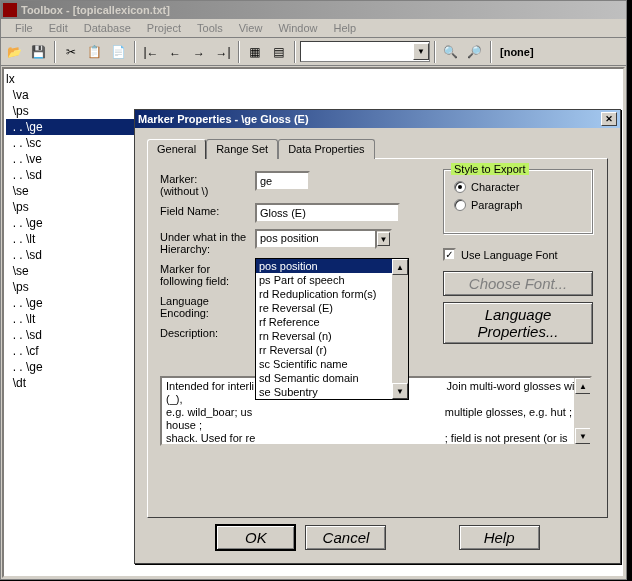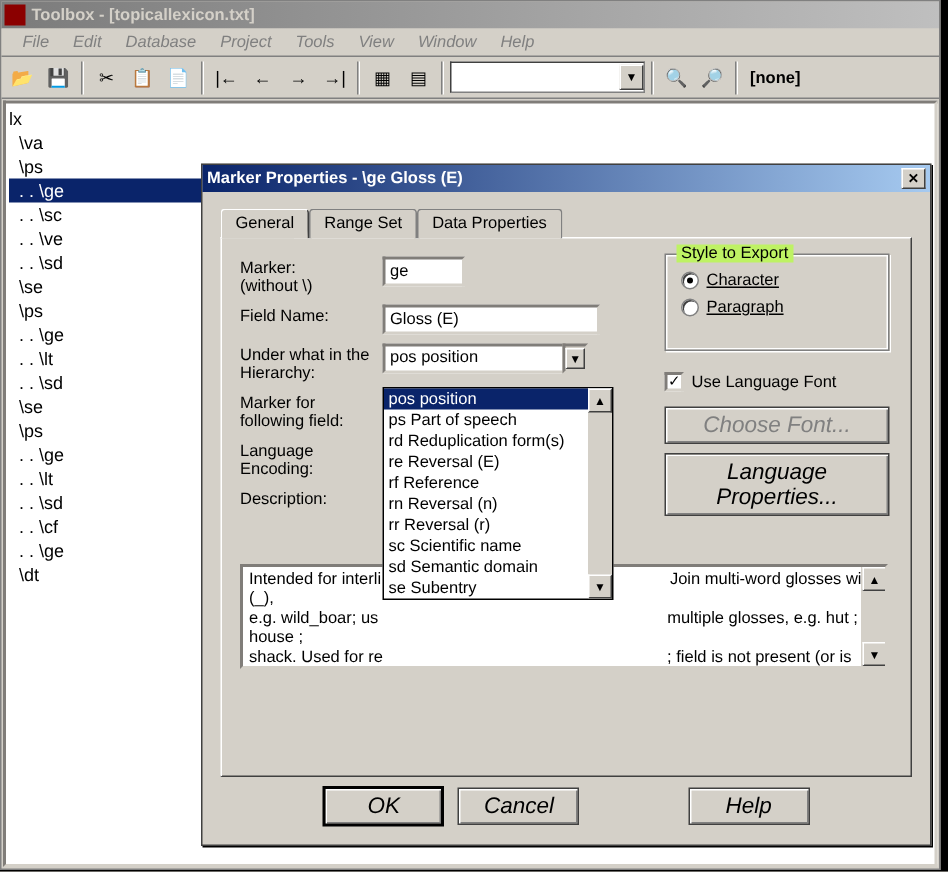--- a/index.html
+++ b/index.html
@@ -1,21 +1,21 @@
 <!DOCTYPE html>
 <html><head>
 <meta charset="utf-8">
 <style>
 *{margin:0;padding:0;box-sizing:border-box;}
 body{font-family:Tahoma,Arial,sans-serif;font-size:11px;background:#000;width:632px;height:581px;overflow:hidden;position:relative;}
 .win-frame{width:627px;height:580px;background:#d4d0c8;border:1px solid #808080;position:relative;}
 .title-bar{height:18px;background:linear-gradient(90deg,#7b7b7b 0%,#bfbfbf 100%);display:flex;align-items:center;padding:0 2px;color:#d4d0c8;font-weight:bold;font-size:11px;}
 .title-icon{width:14px;height:14px;background:#8b0000;margin-right:4px;}
 .menu-bar{height:19px;background:#d4d0c8;border-bottom:1px solid #808080;display:flex;align-items:center;padding:0 6px;color:#c0c0c0;font-size:11px;}
-.menu-item{padding:0 8px;color:#808080;font-style:italic;}
+.menu-item{padding:0 8px;color:#808080;}
 .toolbar{height:28px;background:#d4d0c8;border-bottom:1px solid #808080;display:flex;align-items:center;padding:0 3px;gap:2px;}
 .tb-btn{width:22px;height:22px;border:1px solid #d4d0c8;display:flex;align-items:center;justify-content:center;font-size:12px;}
 .tb-sep{width:6px;height:22px;border-left:1px solid #808080;border-right:1px solid #fff;margin:0 2px;width:2px;}
 .tb-combo{width:130px;height:21px;background:#fff;border:1px solid #808080;border-top-color:#404040;border-left-color:#404040;display:flex;align-items:center;justify-content:flex-end;}
 .tb-combo-btn{width:16px;height:17px;background:#d4d0c8;border:1px solid #fff;border-right-color:#404040;border-bottom-color:#404040;display:flex;align-items:center;justify-content:center;font-size:8px;}
 .tb-text{margin-left:4px;font-weight:bold;}
 .content{position:absolute;top:66px;left:1px;right:1px;bottom:1px;background:#fff;border:2px inset #d4d0c8;}
 .tree{font-family:Arial;font-size:12px;padding:2px;}
 .tree-line{padding:1px 0;white-space:pre;}
 .tree-sel{background:#0a246a;color:#fff;width:100%;display:block;}
@@ -36,21 +36,21 @@
 .combo-input{background:#fff;border:2px inset #d4d0c8;border-right:none;height:20px;padding:1px 3px;font-size:11px;width:120px;}
 .combo-btn{width:17px;height:20px;background:#d4d0c8;border:2px inset #d4d0c8;display:flex;align-items:center;justify-content:center;font-size:8px;}
 .combo-btn-i{width:13px;height:14px;background:#d4d0c8;border:1px solid #fff;border-right-color:#404040;border-bottom-color:#404040;display:flex;align-items:center;justify-content:center;}
 .dropdown{position:absolute;left:107px;top:99px;width:154px;background:#fff;border:1px solid #000;font-size:11px;z-index:10;}
 .dd-item{padding:0 3px;line-height:14px;}
 .dd-sel{background:#0a246a;color:#fff;}
 .dd-scroll{position:absolute;right:0;top:0;bottom:0;width:16px;background:#d4d0c8;}
 .dd-sbtn{width:16px;height:16px;background:#d4d0c8;border:1px solid #fff;border-right-color:#404040;border-bottom-color:#404040;display:flex;align-items:center;justify-content:center;font-size:8px;}
 .groupbox{border:1px solid #808080;box-shadow:inset -1px -1px 0 #fff,inset 1px 1px 0 #fff,1px 1px 0 #fff;padding:11px 10px 8px;font-size:11px;position:absolute;}
 .groupbox .legend{position:absolute;top:-7px;left:7px;background:#bef264;padding:0 3px;}
-.radio{display:flex;align-items:flex-end;gap:5px;margin-bottom:6px;text-decoration:underline;}
+.radio{display:flex;align-items:flex-end;gap:5px;margin-bottom:6px;}
 .radio-c{width:12px;height:12px;border-radius:50%;background:#fff;border:1px solid #808080;box-shadow:inset 1px 1px 0 #404040;display:flex;align-items:center;justify-content:center;}
 .radio-dot{width:4px;height:4px;background:#000;border-radius:50%;}
 .cb{display:flex;align-items:center;gap:5px;}
 .cb-c{width:13px;height:13px;background:#fff;border:2px inset #d4d0c8;display:flex;align-items:center;justify-content:center;font-size:10px;line-height:9px;}
 .btn{background:#d4d0c8;border:1px solid #404040;box-shadow:inset 1px 1px 0 #fff,inset -1px -1px 0 #808080;padding:3px 0;font-size:15px;font-family:inherit;text-align:center;width:120px;margin-bottom:6px;display:block;font-style:italic;}
 .btn-sm{width:81px;display:inline-block;margin:0 3px;}
 .desc-box{position:absolute;left:12px;top:217px;width:432px;height:70px;background:#fff;border:2px inset #d4d0c8;padding:2px 4px;font-size:11px;line-height:13px;overflow:hidden;}
 .desc-scroll{position:absolute;right:0;top:0;bottom:0;width:16px;background:#d4d0c8;border-left:1px solid #d4d0c8;}
 .btns{position:absolute;bottom:12px;left:0;right:0;text-align:center;}
 .btn-default{border:2px solid #000;box-shadow:inset 1px 1px 0 #fff,inset -1px -1px 0 #808080;}

